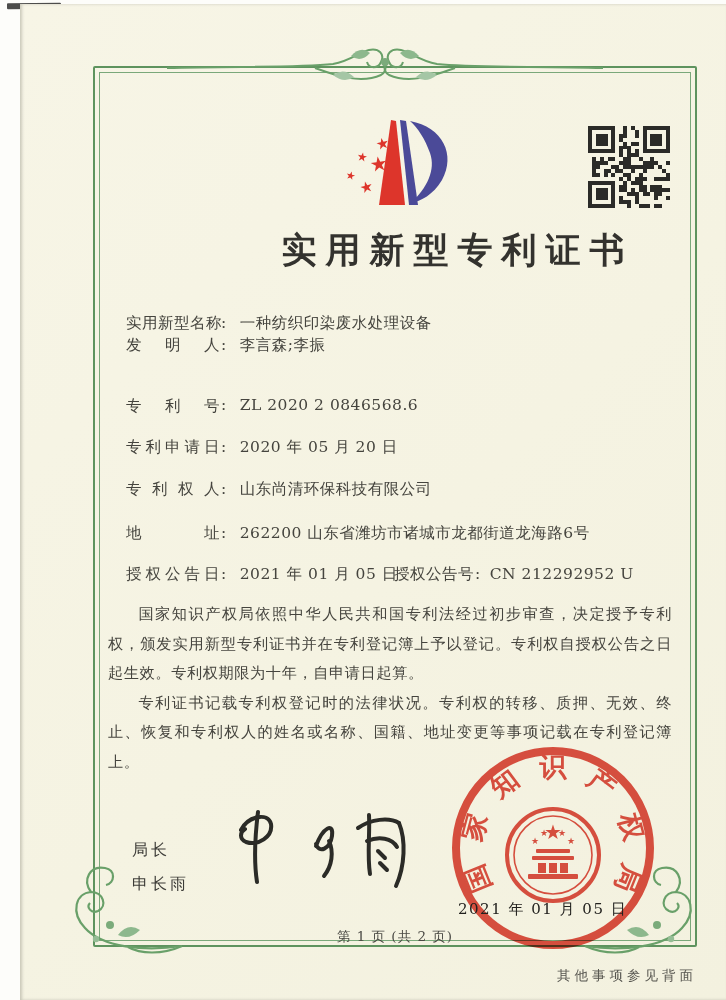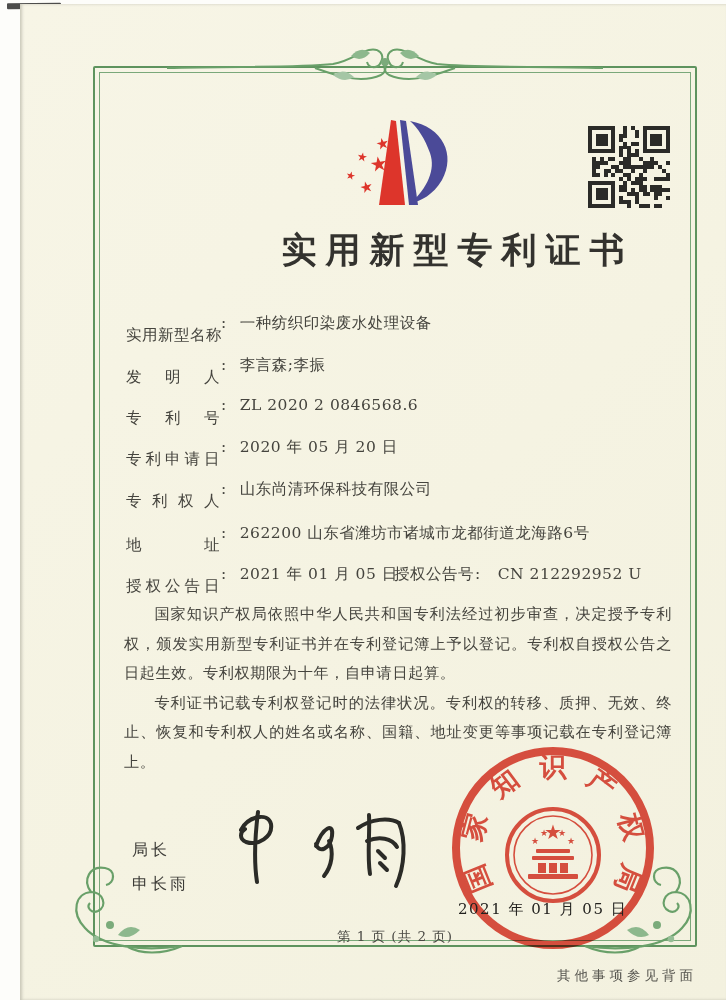--- a/index.html
+++ b/index.html
@@ -39,31 +39,31 @@
   .qr { position:absolute; left:568px; top:122px; }
   .title {
     position:absolute; left:73px; top:223px; width:720px;
     text-align:center; font-size:35px; font-weight:bold;
     letter-spacing:9px; color:#33322e; text-indent:9px;
   }
   .fields { position:absolute; left:106px; top:0; width:560px; }
   .frow { position:absolute; left:0; width:560px; font-size:15.5px; color:#45443e; letter-spacing:.5px; white-space:nowrap; }
   .flabel {
     display:inline-block; width:94px; vertical-align:top;
-    text-align:justify; text-align-last:justify;margin-top:12px;
+    text-align:justify; text-align-last:justify;
   }
   .colon { margin:0 2px 0 1px; }
   .fvalue { margin-left:11px; }
   .pair2 { position:absolute; left:268px; top:0; }
   .paragraphs {
     position:absolute; left:88px; top:596px; width:564px;
     font-size:15.2px; line-height:29.5px; color:#45443e;
     text-align:justify; letter-spacing:.6px;
   }
-  .paragraphs p { text-indent:2em;margin-left:16px; }
+  .paragraphs p { text-indent:2em; }
   .director { position:absolute; left:112px; top:836px; font-size:16px; color:#3c3b37; letter-spacing:3px; }
   .director .name { margin-top:13px; }
   .signature { position:absolute; left:200px; top:790px; }
   .seal { position:absolute; left:428px; top:739px; opacity:.88; mix-blend-mode:multiply; }
   .seal-date {
     position:absolute; left:438px; top:896px; width:180px;
     font-size:15px; color:#22211e; letter-spacing:1.5px; white-space:nowrap;
   }
   .page-footer {
     position:absolute; left:73px; top:924px; width:604px; text-align:center;
@@ -365,39 +365,39 @@
           <rect x="18" y="20" width="1" height="1" fill="#2b2b28"></rect>
         </svg>
     </div>
 
     <div class="title">实用新型专利证书</div>
 
     <div class="fields">
       <div class="frow" style="top:309px">
         <span class="flabel">实用新型名称</span><span class="colon">:</span><span class="fvalue">一种纺织印染废水处理设备</span>
       </div>
-      <div class="frow" style="top:351px">
+      <div class="frow" style="top:331px">
         <span class="flabel">发明人</span><span class="colon">:</span><span class="fvalue">李言森;李振</span>
       </div>
       <div class="frow" style="top:392px">
         <span class="flabel">专利号</span><span class="colon">:</span><span class="fvalue">ZL 2020 2 0846568.6</span>
       </div>
       <div class="frow" style="top:433px">
         <span class="flabel">专利申请日</span><span class="colon">:</span><span class="fvalue">2020 年 05 月 20 日</span>
       </div>
       <div class="frow" style="top:475px">
         <span class="flabel">专利权人</span><span class="colon">:</span><span class="fvalue">山东尚清环保科技有限公司</span>
       </div>
       <div class="frow" style="top:519px">
         <span class="flabel">地址</span><span class="colon">:</span><span class="fvalue">262200 山东省潍坊市诸城市龙都街道龙海路6号</span>
       </div>
       <div class="frow" style="top:560px">
         <span class="flabel">授权公告日</span><span class="colon">:</span><span class="fvalue">2021 年 01 月 05 日</span>
         <span class="pair2">
-          <span>授权公告号</span><span class="colon">:</span><span class="fvalue" style="margin-left:15px">CN 212292952 U</span>
+          <span>授权公告号</span><span class="colon">:</span><span class="fvalue" style="margin-left:7px">CN 212292952 U</span>
         </span>
       </div>
     </div>
 
     <div class="paragraphs">
       <p>国家知识产权局依照中华人民共和国专利法经过初步审查，决定授予专利权，颁发实用新型专利证书并在专利登记簿上予以登记。专利权自授权公告之日起生效。专利权期限为十年，自申请日起算。</p>
       <p>专利证书记载专利权登记时的法律状况。专利权的转移、质押、无效、终止、恢复和专利权人的姓名或名称、国籍、地址变更等事项记载在专利登记簿上。</p>
     </div>
 
     <div class="director">

